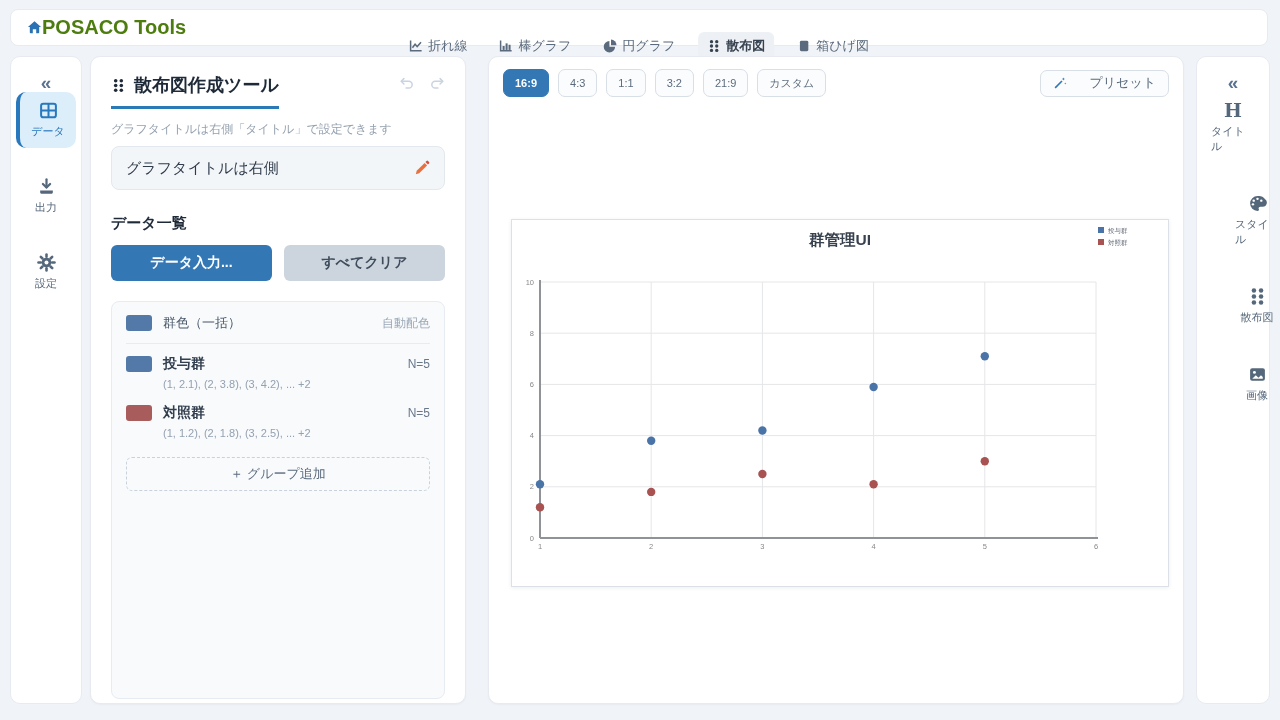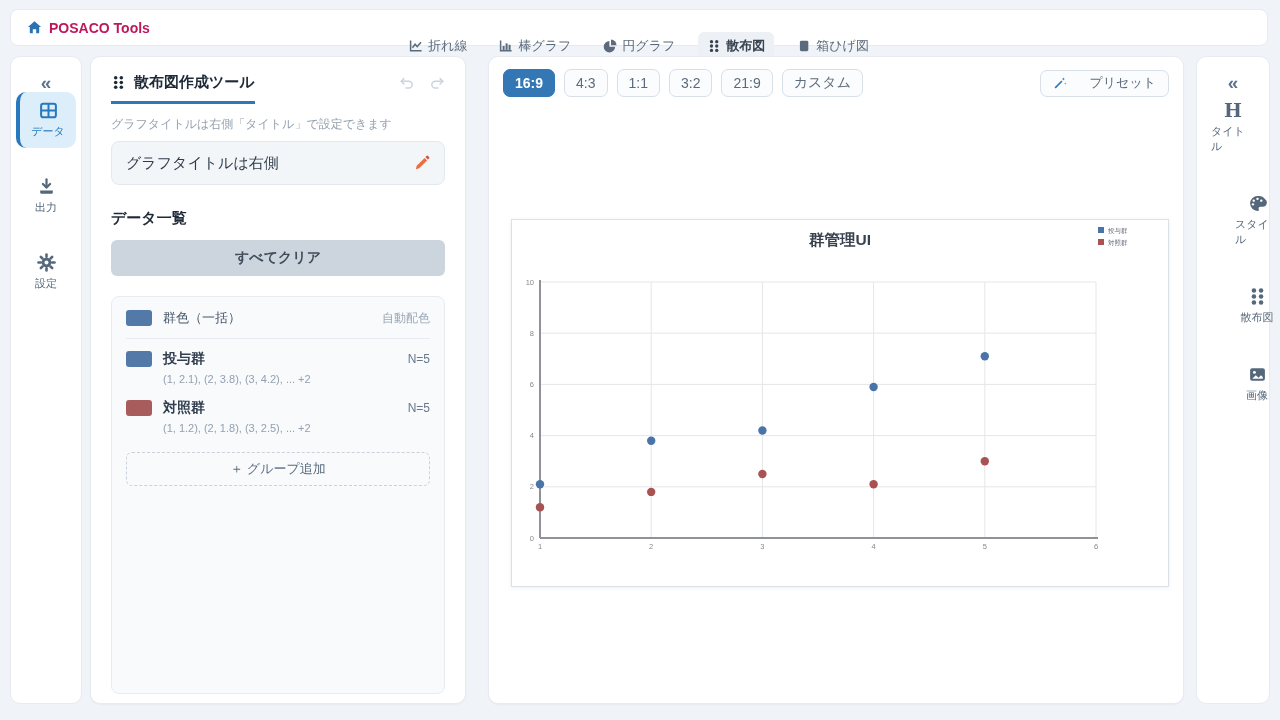--- a/index.html
+++ b/index.html
@@ -7,21 +7,21 @@
   body {
     font-family:"Liberation Sans","DejaVu Sans",sans-serif;
     background:#f0f3f7; color:#374656; overflow:hidden; position:relative;
   }
   .card { background:#fff; border:1px solid #e7ebf1; border-radius:10px; box-shadow:0 1px 2px rgba(30,45,60,.04); }
 
   
   .navbar { position:absolute; left:10px; top:9px; width:1258px; height:37px;
     background:#fff; border:1px solid #e7ebf1; border-radius:8px;
     display:flex; align-items:center; padding:0 16px; }
-  .brand { display:flex; align-items:center; gap:7px; color:#be185d; font-weight:bold; font-size:14px; cursor:pointer; }
+  .brand { display:flex; align-items:center; color:#4d7c0f; font-weight:bold; font-size:20px; cursor:pointer; }
   .brand svg { width:15px; height:15px; }
   .top-nav { position:absolute; left:50%; transform:translateX(-50%); display:flex; align-items:center; gap:14px; }
   .top-nav-item { display:flex; align-items:center; gap:5px; font-size:13px; color:#5b6b7d;
     padding:5px 9px; border-radius:6px; cursor:pointer; white-space:nowrap;margin-top:36px; }
   .top-nav-item svg { width:14px; height:14px; }
   .top-nav-item.active { background:#edf0f4; color:#36424f; font-weight:bold; }
 
   
   .rail { position:absolute; top:56px; height:648px; background:#fff; border:1px solid #e7ebf1; border-radius:10px;
     display:flex; flex-direction:column; align-items:center; }
@@ -34,21 +34,21 @@
   .rail-item .h-glyph { font-family:"DejaVu Serif","Liberation Serif",serif; font-size:19px; font-weight:bold; line-height:19px; }
   .rail-item.active { background:#ddeefb; border-left:4px solid #2878bd; color:#2878bd; width:60px; }
   .rail-left .rail-item:first-of-type { margin-top:24px; }
   .rail-left .rail-item + .rail-item { margin-top:20px; }
   .rail-right .rail-item:first-of-type { margin-top:26px; }
   .rail-right .rail-item + .rail-item { margin-top:22px;margin-left:48px; }
 
   
   .data-panel { position:absolute; left:90px; top:56px; width:376px; height:648px; }
   .dp-header { display:flex; justify-content:space-between; align-items:flex-start; margin:16px 20px 0; }
-  .dp-title { display:inline-flex; align-items:center; gap:8px; font-size:15px; font-weight:bold; color:#1f2a38;
+  .dp-title { display:inline-flex; align-items:center; gap:8px; font-size:18px; font-weight:bold; color:#1f2a38;
     border-bottom:3px solid #2b7ab8; padding-bottom:9px; }
   .dp-title svg { width:15px; height:15px; }
   .undo-redo { display:flex; gap:14px; color:#c9d4e0; margin-top:4px; }
   .undo-redo svg { width:16px; height:13px; cursor:pointer; }
   .dp-hint { margin:12px 20px 4px; font-size:12px; color:#93a0ae; }
   .name-box { margin:8px 20px 0; height:44px; background:#f3f6f9; border:1px solid #e3e8ef; border-radius:8px;
     display:flex; align-items:center; justify-content:space-between; padding:0 14px; cursor:text; }
   .name-box .name-text { font-size:15px; color:#2f3b4a; }
   .name-box svg { width:16px; height:16px; cursor:pointer; }
   .dp-heading { margin:24px 20px 0; font-size:15px; font-weight:bold; color:#1f2a38; }
@@ -68,21 +68,21 @@
   .group-name { margin-left:11px; font-size:14px; font-weight:bold; color:#333f4f; }
   .group-count { margin-left:auto; font-size:12px; color:#68778a;padding-left:25px; }
   .group-preview { margin:5px 0 14px 37px; font-size:11px; color:#94a1b0; }
   .add-group { margin-top:4px; height:34px; width:100%; background:transparent; border:1.5px dashed #c9d2dc;
     border-radius:6px; font-size:13px; color:#5b6b7d; cursor:pointer; font-family:inherit; }
 
   
   .main-panel { position:absolute; left:488px; top:56px; width:696px; height:648px; }
   .toolbar { display:flex; align-items:center; padding:12px 14px 0; gap:9px; }
   .chip { height:28px; padding:0 11px; display:flex; align-items:center; background:#fbfcfd; border:1px solid #d8dfe7;
-    border-radius:7px; font-size:14px; color:#5b6b7d; cursor:pointer; }
+    border-radius:7px; font-size:11px; color:#5b6b7d; cursor:pointer; }
   .chip.active { background:#3377b5; border-color:#3377b5; color:#fff; font-weight:bold; }
   .preset-btn { margin-left:auto; height:27px; padding:0 12px; display:flex; align-items:center; gap:22px;
     background:#fbfcfd; border:1px solid #d8dfe7; border-radius:7px; font-size:13px; color:#5b6b7d; cursor:pointer; }
   .preset-btn svg { width:14px; height:14px; }
   .chart-card { position:absolute; left:22px; top:162px; width:658px; height:368px; background:#fff;
     border:1px solid #dce1e8; box-shadow:0 1px 4px rgba(31,45,61,.08); }
 </style>
 </head>
 <body>
 
@@ -205,20 +205,21 @@
   <p class="dp-hint">グラフタイトルは右側「タイトル」で設定できます</p>
   <div class="name-box">
     <span class="name-text">グラフタイトルは右側</span>
     <svg viewBox="0 0 16 16">
         <path d="M1.8 14.2l.9-3.4 7.9-7.9 2.5 2.5-7.9 7.9Z" fill="#e8703f"></path>
         <path d="M11.4 2.1l1.1-1.1a1.1 1.1 0 0 1 1.6 0l.9.9a1.1 1.1 0 0 1 0 1.6l-1.1 1.1Z" fill="#d64f3e"></path>
       </svg>
   </div>
   <h2 class="dp-heading">データ一覧</h2>
   <div class="btn-row">
+    <button class="btn btn-primary">データ入力...</button>
     <button class="btn btn-secondary">すべてクリア</button>
   </div>
   <div class="group-list">
     <div class="bulk-row">
       <span class="swatch" style="background: rgb(82, 121, 168);"></span>
       <span class="bulk-label">群色（一括）</span>
       <span class="auto-color">自動配色</span>
     </div>
     <hr class="list-divider">
     <div class="group-row">

